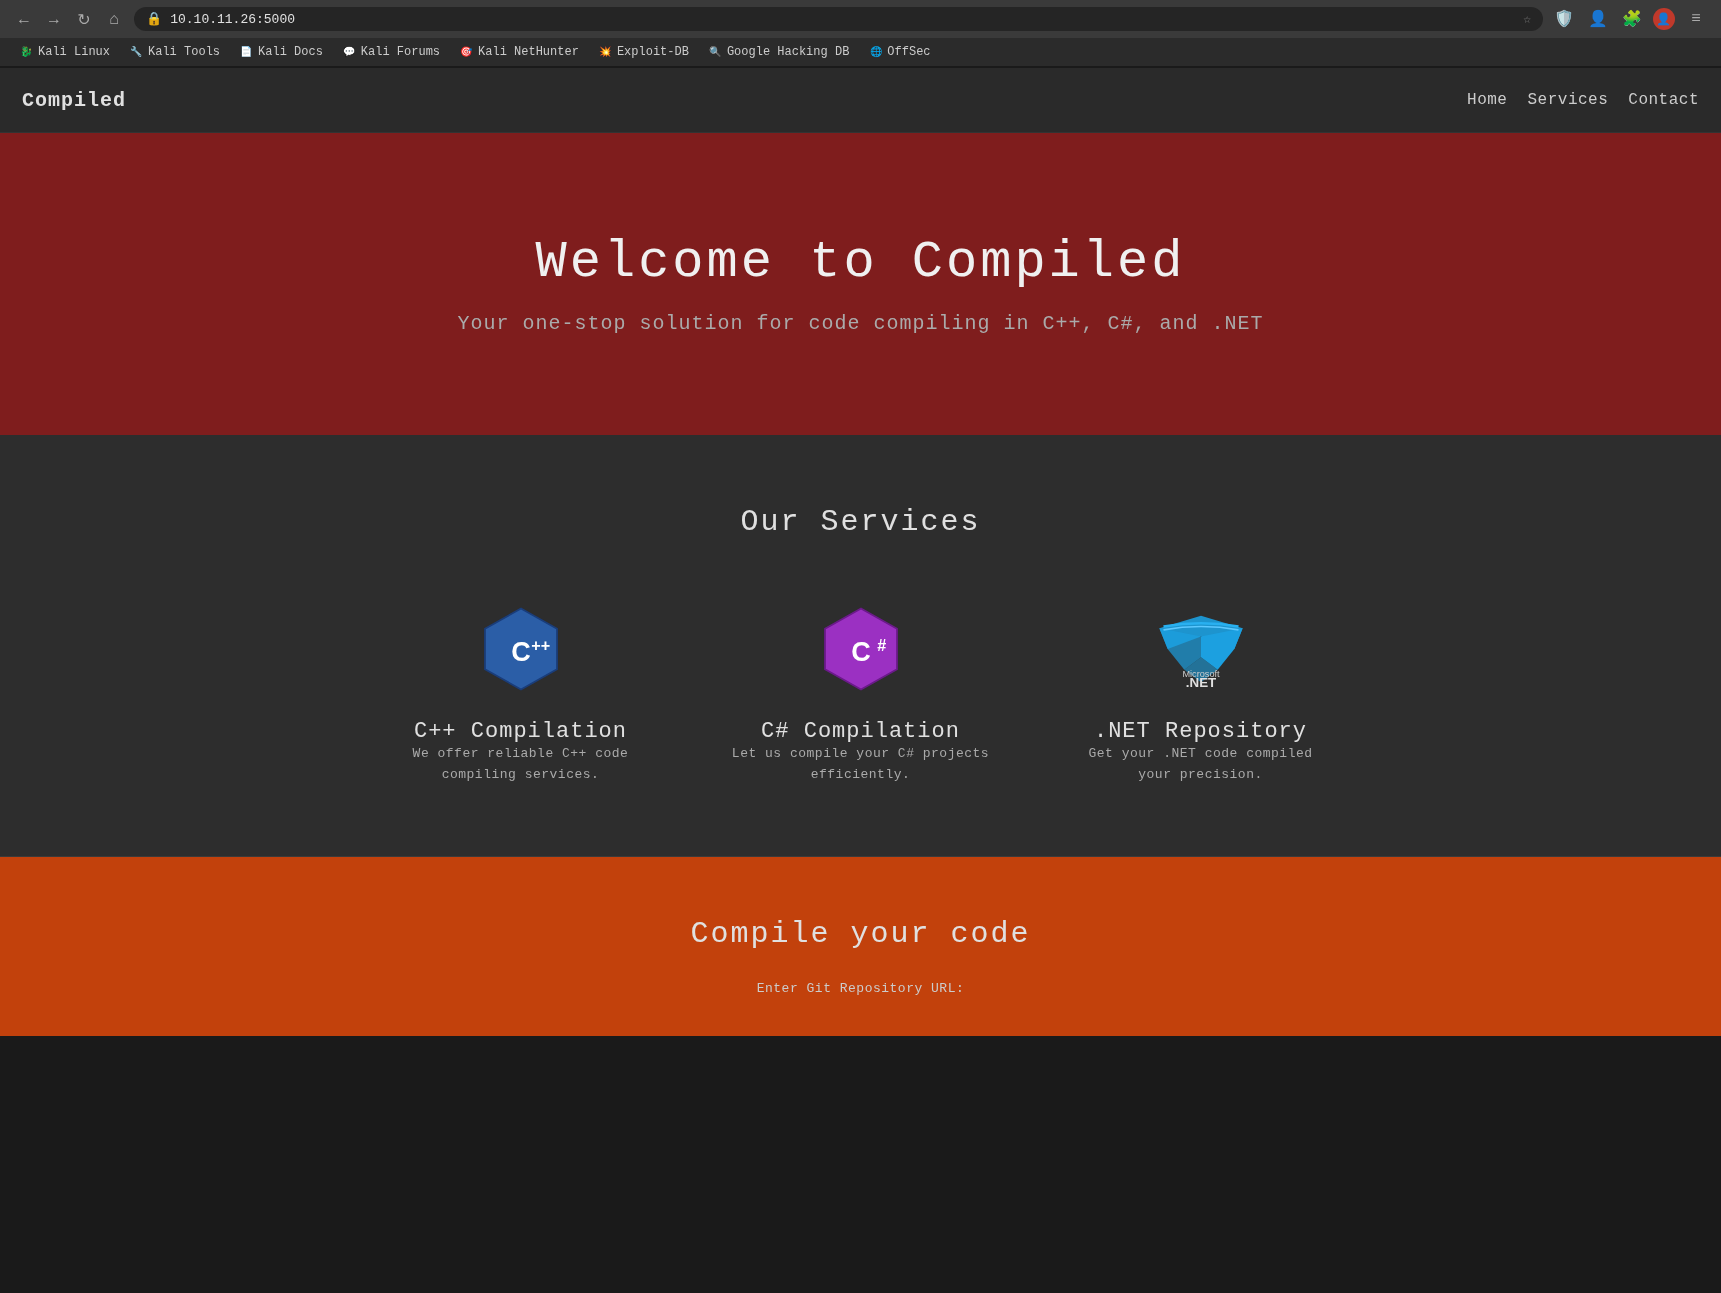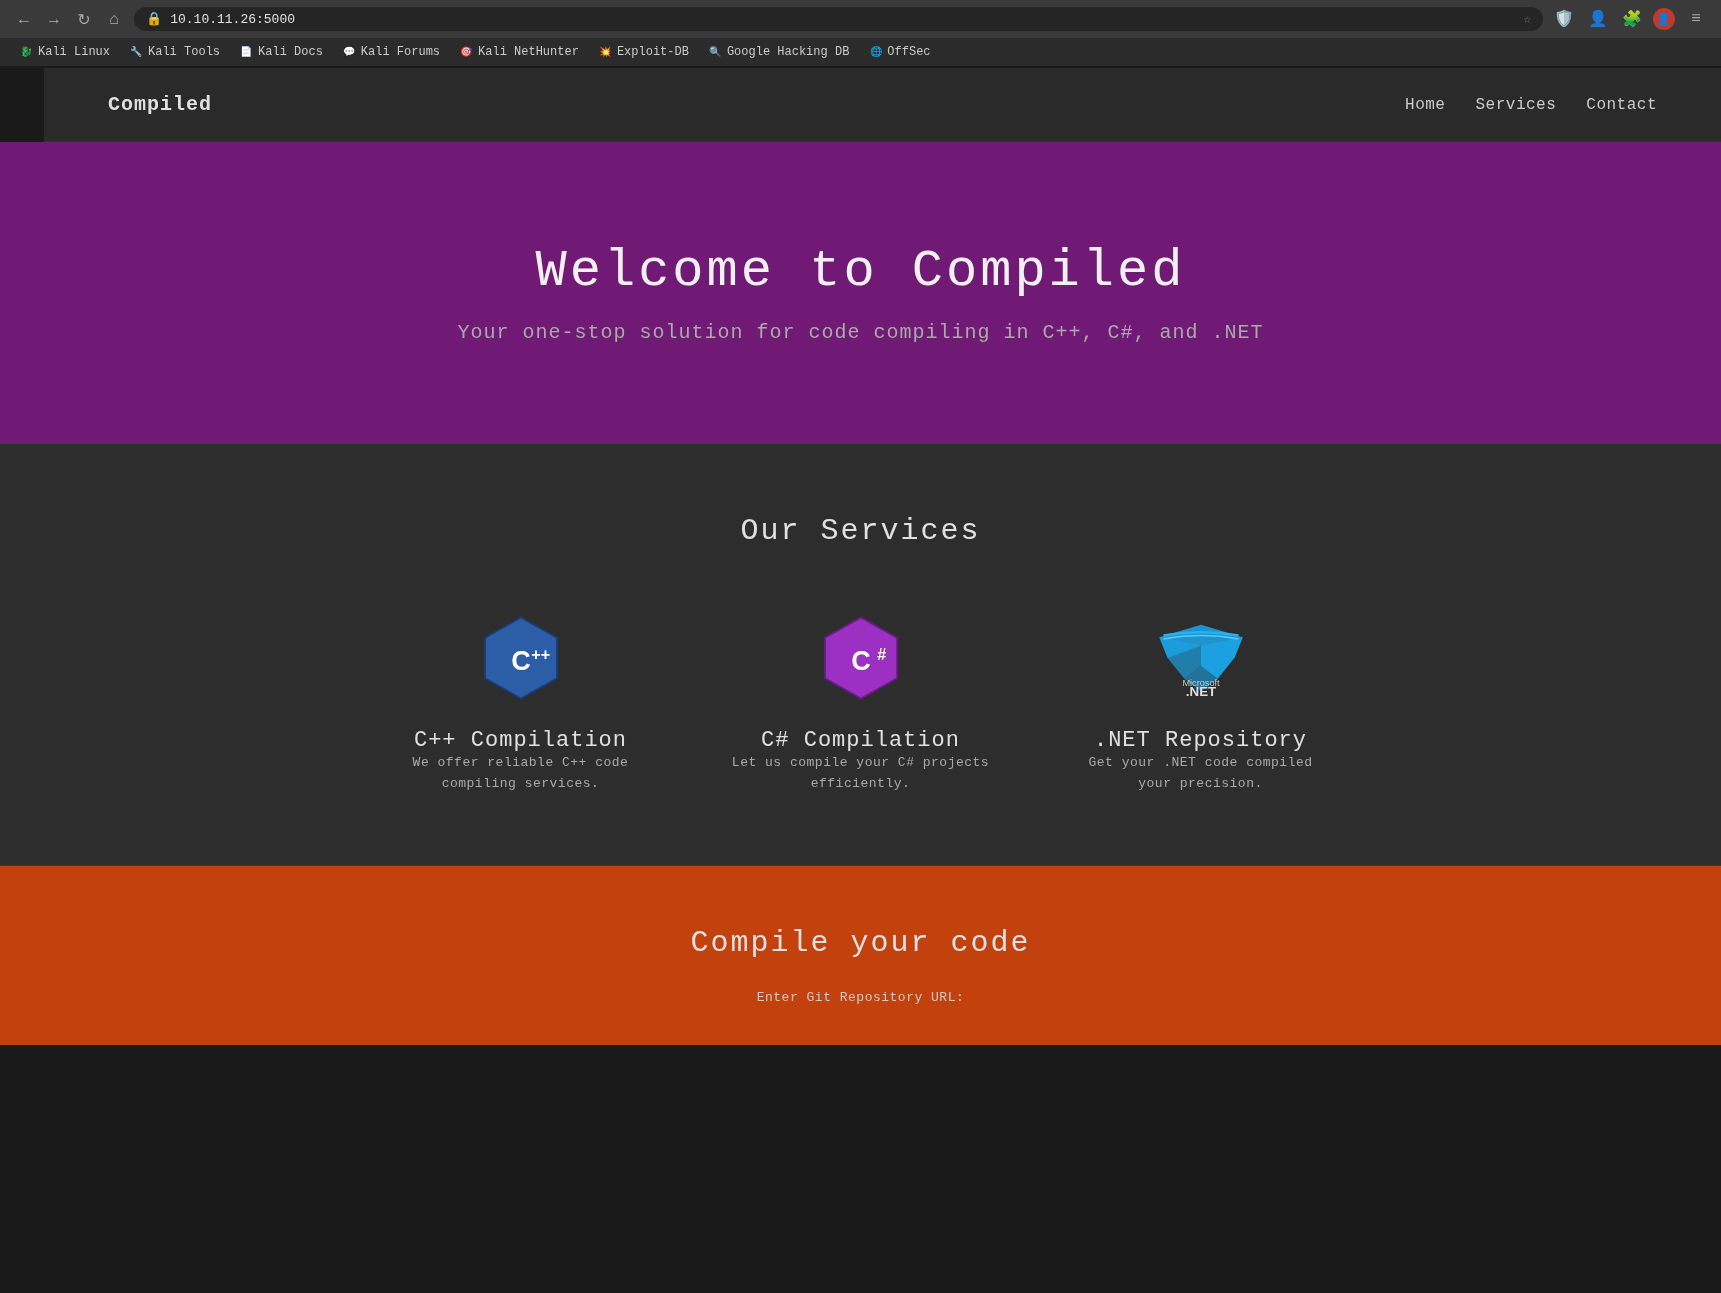--- a/index.html
+++ b/index.html
@@ -121,48 +121,47 @@
       justify-content: center;
       font-size: 10px;
     }
 
     
     .site-header {
       background: #2a2a2a;
       display: flex;
       align-items: center;
       justify-content: space-between;
-      padding: 0 64px;
-      height: 74px;
+      padding: 0 22px;
+      height: 65px;
       border-bottom: 1px solid #333;
-      margin-left: 44px;
     }
 
     .site-logo {
       font-size: 20px;
       font-weight: bold;
       color: #e0e0e0;
       letter-spacing: 1px;
     }
 
     .site-nav {
       display: flex;
-      gap: 30px;
+      gap: 20px;
     }
 
     .site-nav a {
       color: #ccc;
       text-decoration: none;
       font-size: 16px;
       letter-spacing: 0.5px;
     }
 
     
     .hero {
-      background: #701a75;
+      background: #7f1d1d;
       text-align: center;
       padding: 100px 40px;
     }
 
     .hero h1 {
       font-size: 52px;
       font-weight: 300;
       letter-spacing: 3px;
       color: #f0f0f0;
       margin-bottom: 20px;

